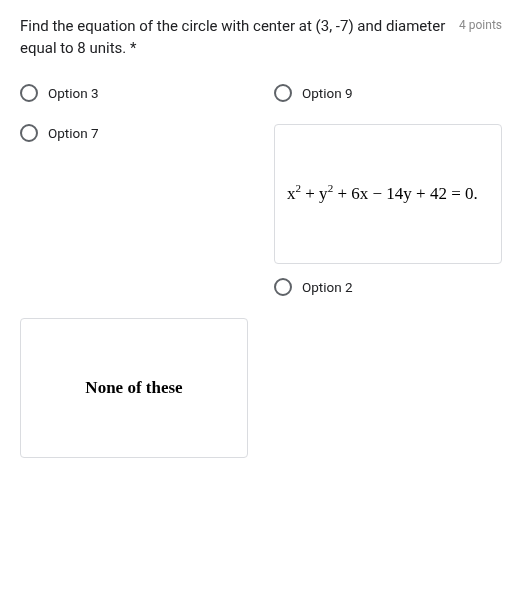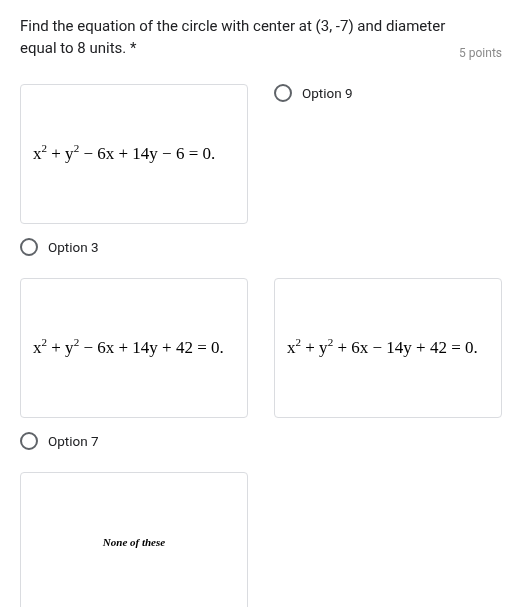--- a/index.html
+++ b/index.html
@@ -6,21 +6,21 @@
   body {
     margin: 0;
     padding: 16px 20px;
     font-family: 'Roboto', Arial, sans-serif;
     background: #fff;
     color: #202124;
     width: 522px;
   }
   .q-header {
     display: flex;
-    align-items: flex-end;
+    align-items: flex-start;
     margin-bottom: 24px;
   }
   .q-text {
     flex: 1;
     font-size: 15px;
     line-height: 1.45;
     color: #202124;
   }
   .q-points {
     font-size: 12px;
@@ -47,23 +47,22 @@
     margin-bottom: 14px;
   }
   .formula {
     font-family: Georgia, 'Times New Roman', serif;
     font-size: 17px;
     color: #000;
     white-space: nowrap;
   }
   .none-formula {
     font-family: Georgia, 'Times New Roman', serif;
-    font-style: italic;
     font-weight: bold;
-    font-size: 11px;
+    font-size: 17px;
     color: #000;
     text-align: center;
     width: 100%;
   }
   .radio-row {
     display: flex;
     align-items: center;
     margin-bottom: 22px;
     cursor: pointer;
   }
@@ -79,55 +78,53 @@
     font-size: 13.5px;
     color: #202124;
   }
   sup { font-size: 0.65em; vertical-align: super; line-height: 0; }
 </style>
 </head>
 <body>
 
 <div class="q-header">
   <div class="q-text">Find the equation of the circle with center at (3, -7) and diameter equal to 8 units. *</div>
-  <div class="q-points">5 points</div>
+  <div class="q-points">4 points</div>
 </div>
 
 <div class="option-grid">
 
   <div class="opt-col">
-    <div class="card">
-      <div class="formula">x<sup>2</sup> + y<sup>2</sup> − 6x + 14y − 6 = 0.</div>
-    </div>
     <div class="radio-row">
       <div class="radio"></div>
       <div class="radio-label">Option 3</div>
     </div>
   </div>
 
   <div class="opt-col">
     <div class="radio-row">
       <div class="radio"></div>
       <div class="radio-label">Option 9</div>
     </div>
   </div>
 
   <div class="opt-col">
-    <div class="card">
-      <div class="formula">x<sup>2</sup> + y<sup>2</sup> − 6x + 14y + 42 = 0.</div>
-    </div>
     <div class="radio-row">
       <div class="radio"></div>
       <div class="radio-label">Option 7</div>
     </div>
   </div>
 
   <div class="opt-col">
     <div class="card">
       <div class="formula">x<sup>2</sup> + y<sup>2</sup> + 6x − 14y + 42 = 0.</div>
+    </div>
+    <div class="radio-row">
+      <div class="radio"></div>
+      <div class="radio-label">Option 2</div>
     </div>
   </div>
 
   <div class="opt-col">
     <div class="card">
       <div class="none-formula">None of these</div>
     </div>
   </div>
 
 </div>

